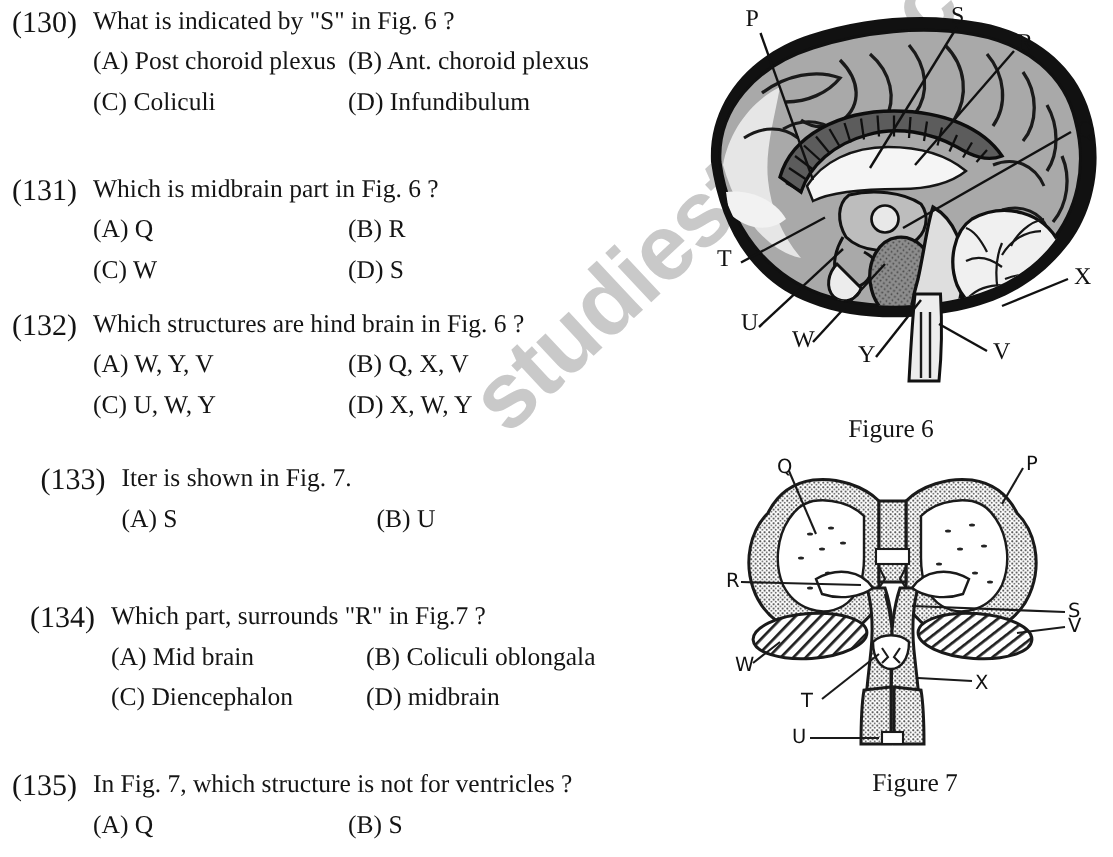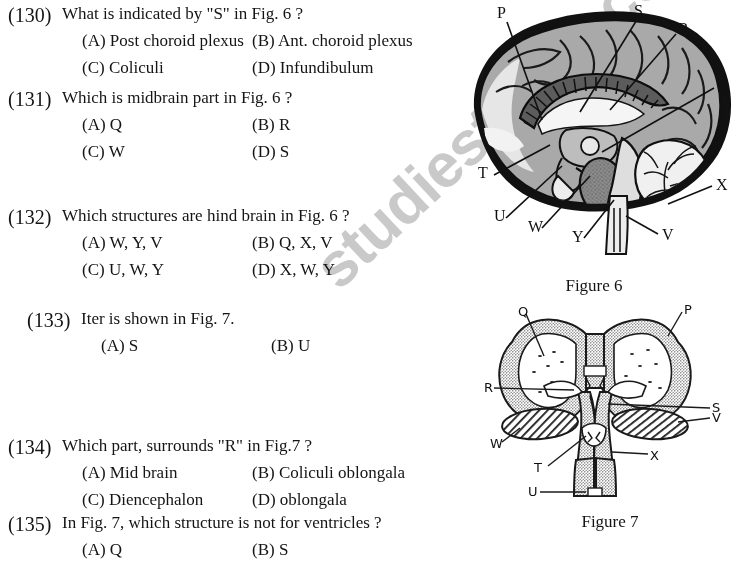--- a/index.html
+++ b/index.html
@@ -70,21 +70,20 @@
   }
   .optrow {
     position: relative;
     height: 27px;
   }
   .opt {
     position: absolute;
     top: 0;
     font-size: 17px;
     white-space: nowrap;
-    margin-left: 20px;
   }
   .opt-a, .opt-c { left: 62px; }
   .opt-b, .opt-d { left: 232px; }
   .optlabel { }
 
   
   #figures {
     position: absolute;
     left: 462px;
     top: 0;
@@ -130,21 +129,21 @@
       <div class="optrow">
         <span class="opt opt-a"><span class="optlabel">(A)</span> <span>Post choroid plexus</span></span>
         <span class="opt opt-b"><span class="optlabel">(B)</span> <span>Ant. choroid plexus</span></span>
       </div>
       <div class="optrow">
         <span class="opt opt-c"><span class="optlabel">(C)</span> <span>Coliculi</span></span>
         <span class="opt opt-d"><span class="optlabel">(D)</span> <span>Infundibulum</span></span>
       </div>
     </div>
 
-    <div class="qblock" style="top:88px;">
+    <div class="qblock" style="top:116px;">
       <div class="qhead">
         <span class="qnum">(131)</span>
         <span class="qtext">Which is midbrain part in Fig. 6 ?</span>
       </div>
       <div class="optrow">
         <span class="opt opt-a"><span class="optlabel">(A)</span> <span>Q</span></span>
         <span class="opt opt-b"><span class="optlabel">(B)</span> <span>R</span></span>
       </div>
       <div class="optrow">
         <span class="opt opt-c"><span class="optlabel">(C)</span> <span>W</span></span>
@@ -171,32 +170,32 @@
       <div class="qhead">
         <span class="qnum">(133)</span>
         <span class="qtext">Iter is shown in Fig. 7.</span>
       </div>
       <div class="optrow">
         <span class="opt opt-a"><span class="optlabel">(A)</span> <span>S</span></span>
         <span class="opt opt-b"><span class="optlabel">(B)</span> <span>U</span></span>
       </div>
     </div>
 
-    <div class="qblock" style="top:436px;">
+    <div class="qblock" style="top:401px;padding-left:12px;">
       <div class="qhead">
         <span class="qnum">(134)</span>
         <span class="qtext">Which part, surrounds "R" in Fig.7 ?</span>
       </div>
       <div class="optrow">
         <span class="opt opt-a"><span class="optlabel">(A)</span> <span>Mid brain</span></span>
         <span class="opt opt-b"><span class="optlabel">(B)</span> <span>Coliculi oblongala</span></span>
       </div>
       <div class="optrow">
         <span class="opt opt-c"><span class="optlabel">(C)</span> <span>Diencephalon</span></span>
-        <span class="opt opt-d"><span class="optlabel">(D)</span> <span>oblongala</span></span>
+        <span class="opt opt-d"><span class="optlabel">(D)</span> <span>midbrain</span></span>
       </div>
     </div>
 
     <div class="qblock" style="top:513px;">
       <div class="qhead">
         <span class="qnum">(135)</span>
         <span class="qtext">In Fig. 7, which structure is not for ventricles ?</span>
       </div>
       <div class="optrow">
         <span class="opt opt-a"><span class="optlabel">(A)</span> <span>Q</span></span>

